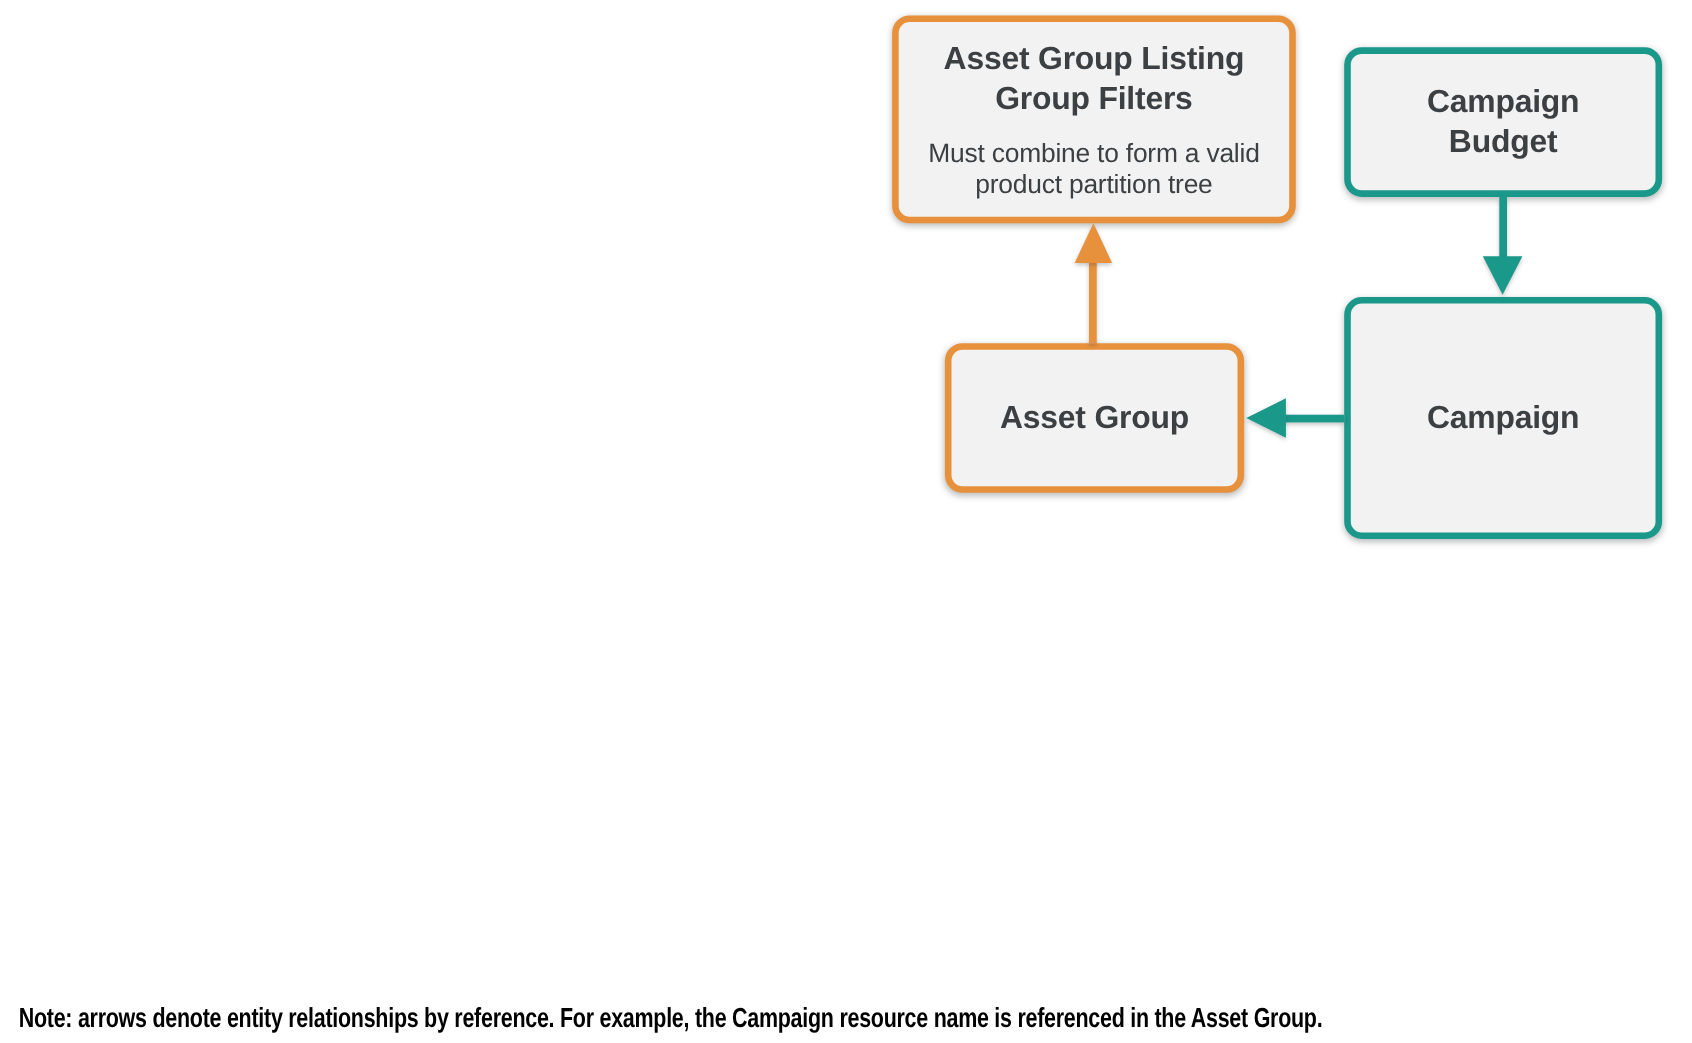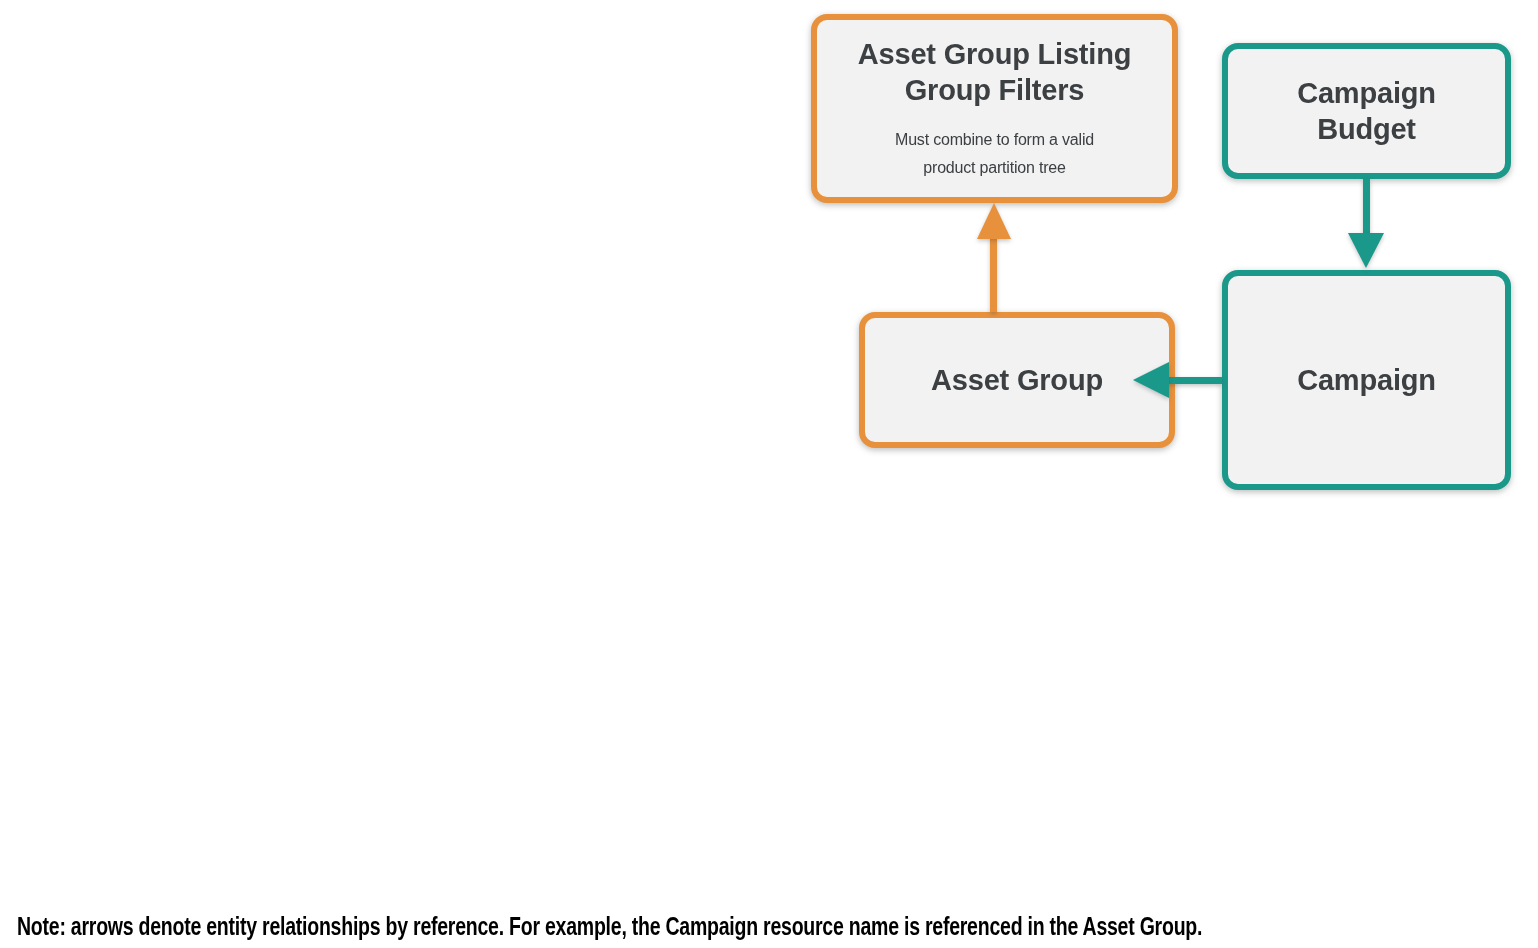--- a/index.html
+++ b/index.html
@@ -42,31 +42,31 @@
     color: var(--box-text);
     font-weight: 700;
     font-size: 29px;
     line-height: 36px;
     white-space: pre-line;
     letter-spacing: -0.2px;
   }
   .node .subtitle {
     color: var(--box-text);
     font-weight: 400;
-    font-size: 16px;
+    font-size: 24px;
     line-height: 28px;
     white-space: pre-line;
     margin-top: 18px;
     letter-spacing: -0.2px;
   }
 
   .box-lgf      { left: 811px;  top: 14px;  width: 367px; height: 189px; }
   .box-budget   { left: 1222px; top: 43px;  width: 289px; height: 136px; }
   .box-campaign { left: 1222px; top: 270px; width: 289px; height: 220px; }
-  .box-asset    { left: 859px;  top: 312px; width: 316px; height: 136px; }
+  .box-asset    { left: 859px;  top: 312px; width: 272px; height: 136px; }
 
   .arrow-part { position: absolute; filter: drop-shadow(0 2px 2px rgba(60,64,67,0.3)); }
   .stem-orange { background: var(--orange); }
   .stem-teal   { background: var(--teal); }
 
   
   .stem-ag-up { left: 990px; top: 236px; width: 7px; height: 76px; }
   .head-ag-up {
     left: 977px; top: 203px; width: 0; height: 0;
     border-left: 17px solid transparent;

